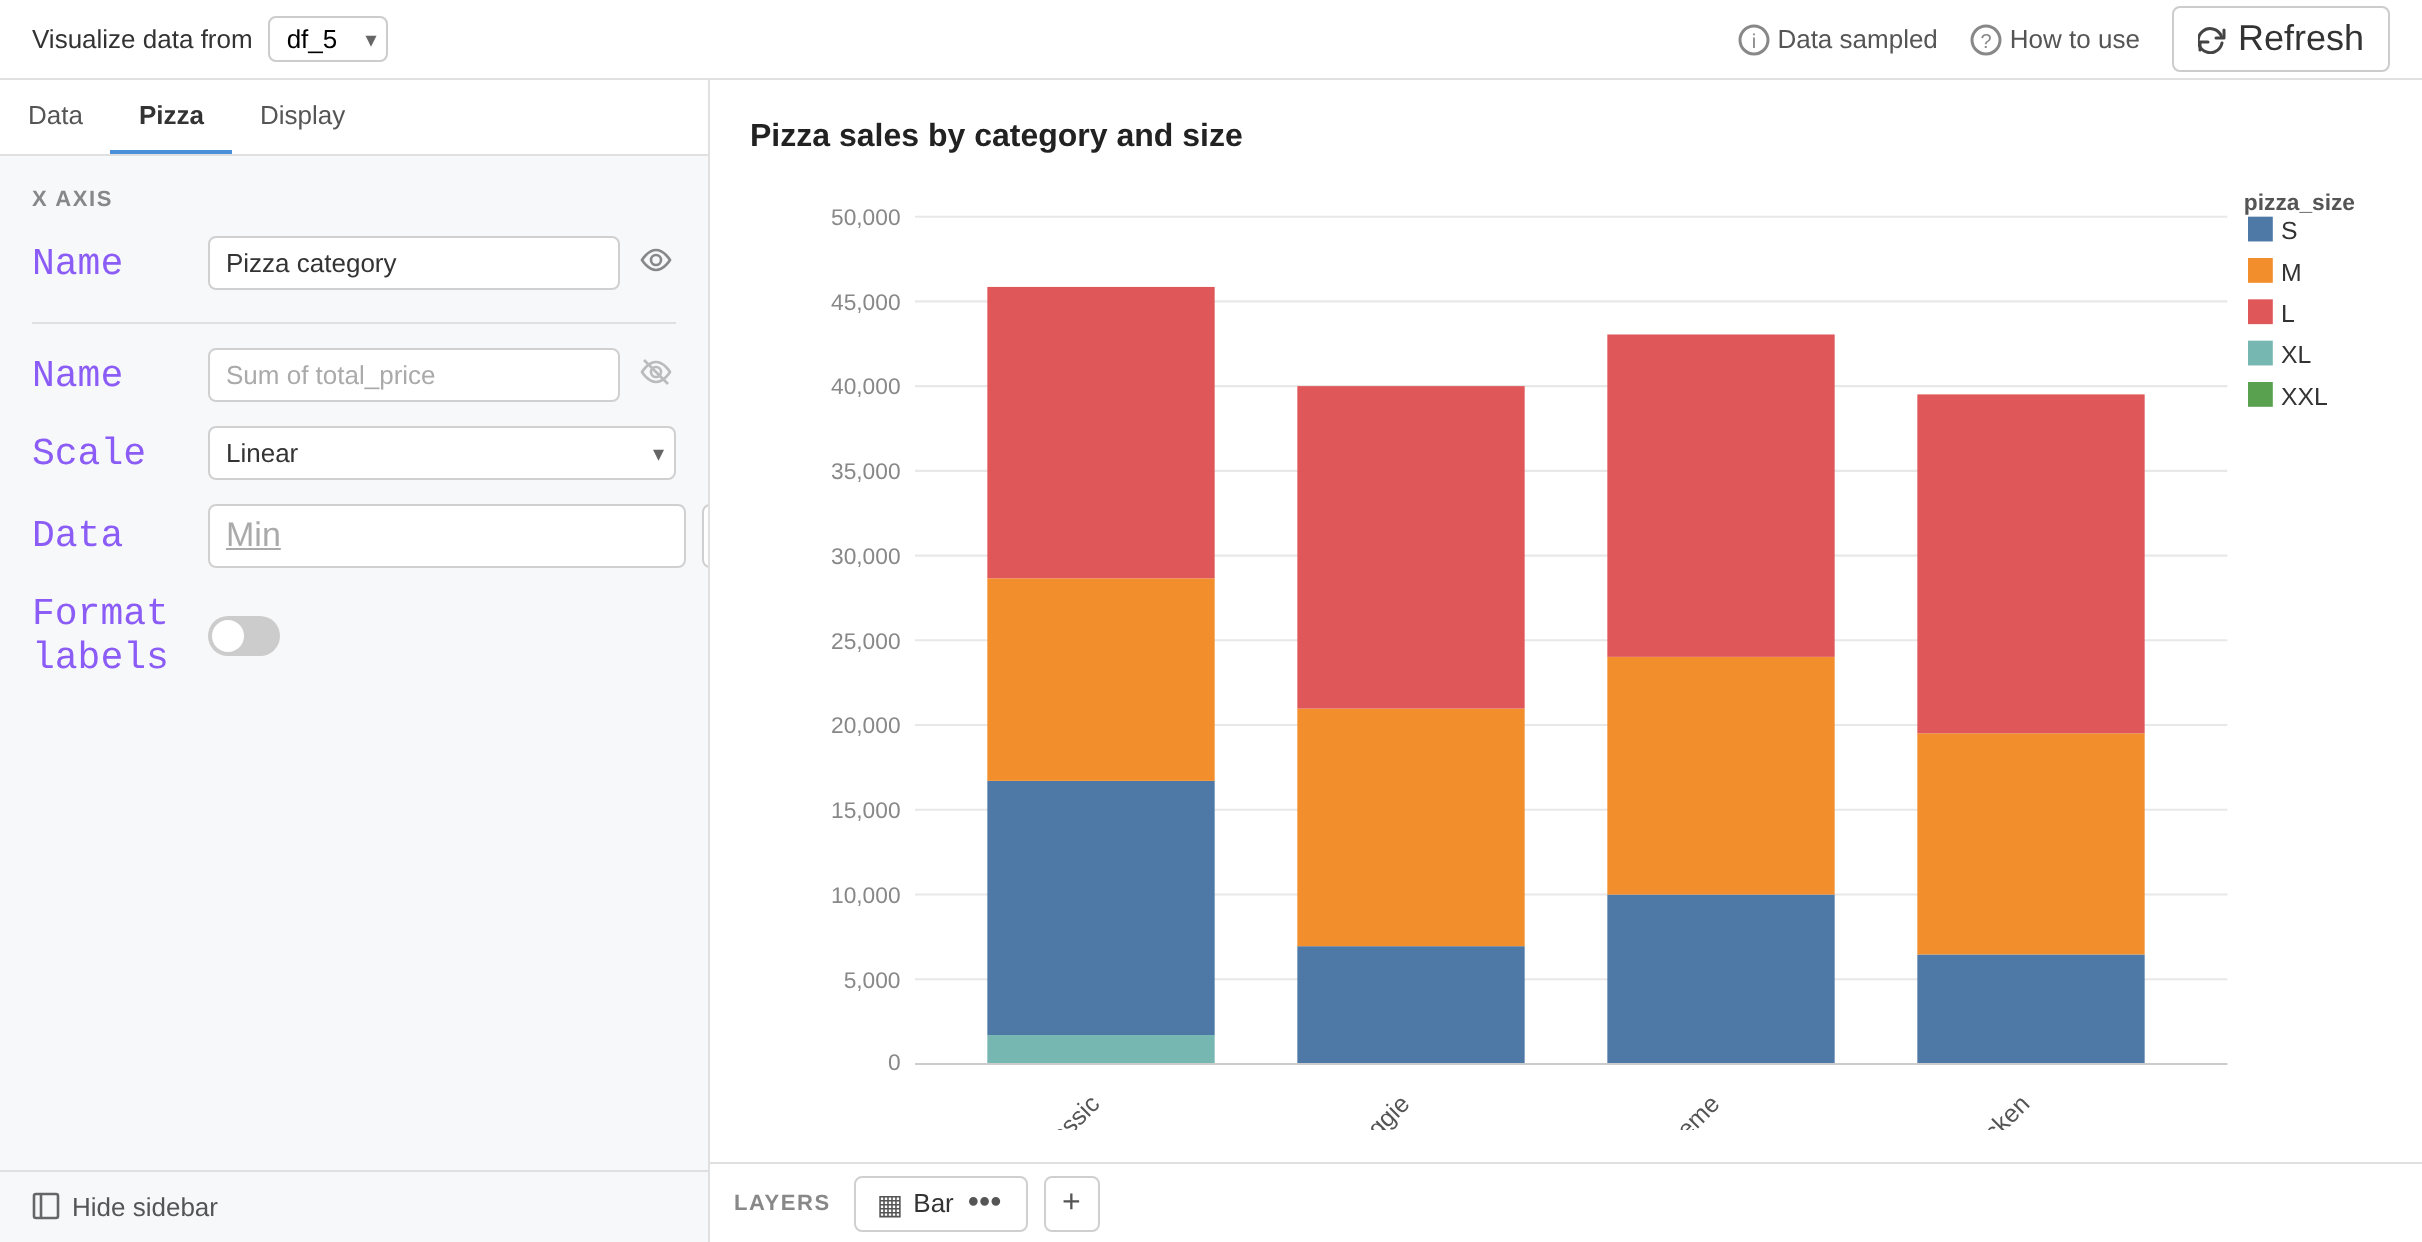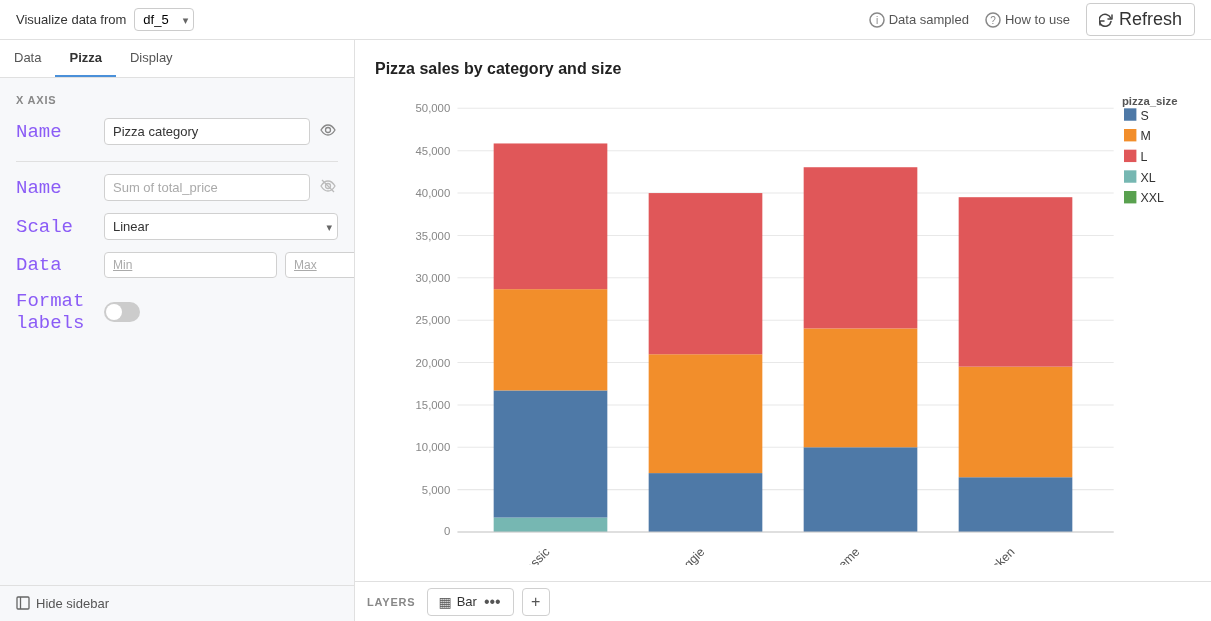--- a/index.html
+++ b/index.html
@@ -26,21 +26,21 @@
     .sidebar-content { flex: 1; overflow-y: auto; padding: 16px; }
     .section-title { font-size: 11px; font-weight: 700; color: #888; letter-spacing: 0.8px; text-transform: uppercase; margin-bottom: 12px; }
     .form-row { display: flex; align-items: center; margin-bottom: 12px; gap: 8px; }
     .form-label { width: 80px; font-size: 19px; color: #8b5cf6; flex-shrink: 0; font-family: Liberation Mono, monospace; }
     .form-input { flex: 1; border: 1px solid #d0d0d0; border-radius: 4px; padding: 5px 8px; font-size: 13px; background: #fff; color: #333; outline: none; }
     .form-input::placeholder { color: #aaa; }
     .eye-btn { background: none; border: none; cursor: pointer; color: #aaa; padding: 2px; }
     .eye-slash { color: #bbb; }
     .axis-divider { margin: 16px 0 12px 0; border: none; border-top: 1px solid #e0e0e0; }
     .range-row { display: flex; align-items: center; gap: 8px; }
-    .range-input { flex: 1; border: 1px solid #d0d0d0; border-radius: 4px; padding: 5px 8px; font-size: 12px; background: #fff; color: #aaa; outline: none; text-decoration: underline; }
+    .range-input { flex: 1; border: 1px solid #d0d0d0; border-radius: 4px; padding: 5px 8px; font-size: 17px; background: #fff; color: #aaa; outline: none; text-decoration: underline; }
     .range-input::placeholder { color: #aaa; }
     .toggle-wrapper { display: flex; align-items: center; }
     .toggle { width: 36px; height: 20px; background: #ccc; border-radius: 10px; position: relative; cursor: pointer; transition: background 0.2s; }
     .toggle.off { background: #ccc; }
     .toggle::after { content: ''; position: absolute; width: 16px; height: 16px; background: #fff; border-radius: 50%; top: 2px; left: 2px; transition: left 0.2s; }
     .toggle.off::after { left: 2px; }
 
     
     .sidebar-footer { border-top: 1px solid #e0e0e0; padding: 10px 16px; display: flex; gap: 6px; cursor: pointer; color: #555; font-size: 13px; background: #f7f8fa; }
 

